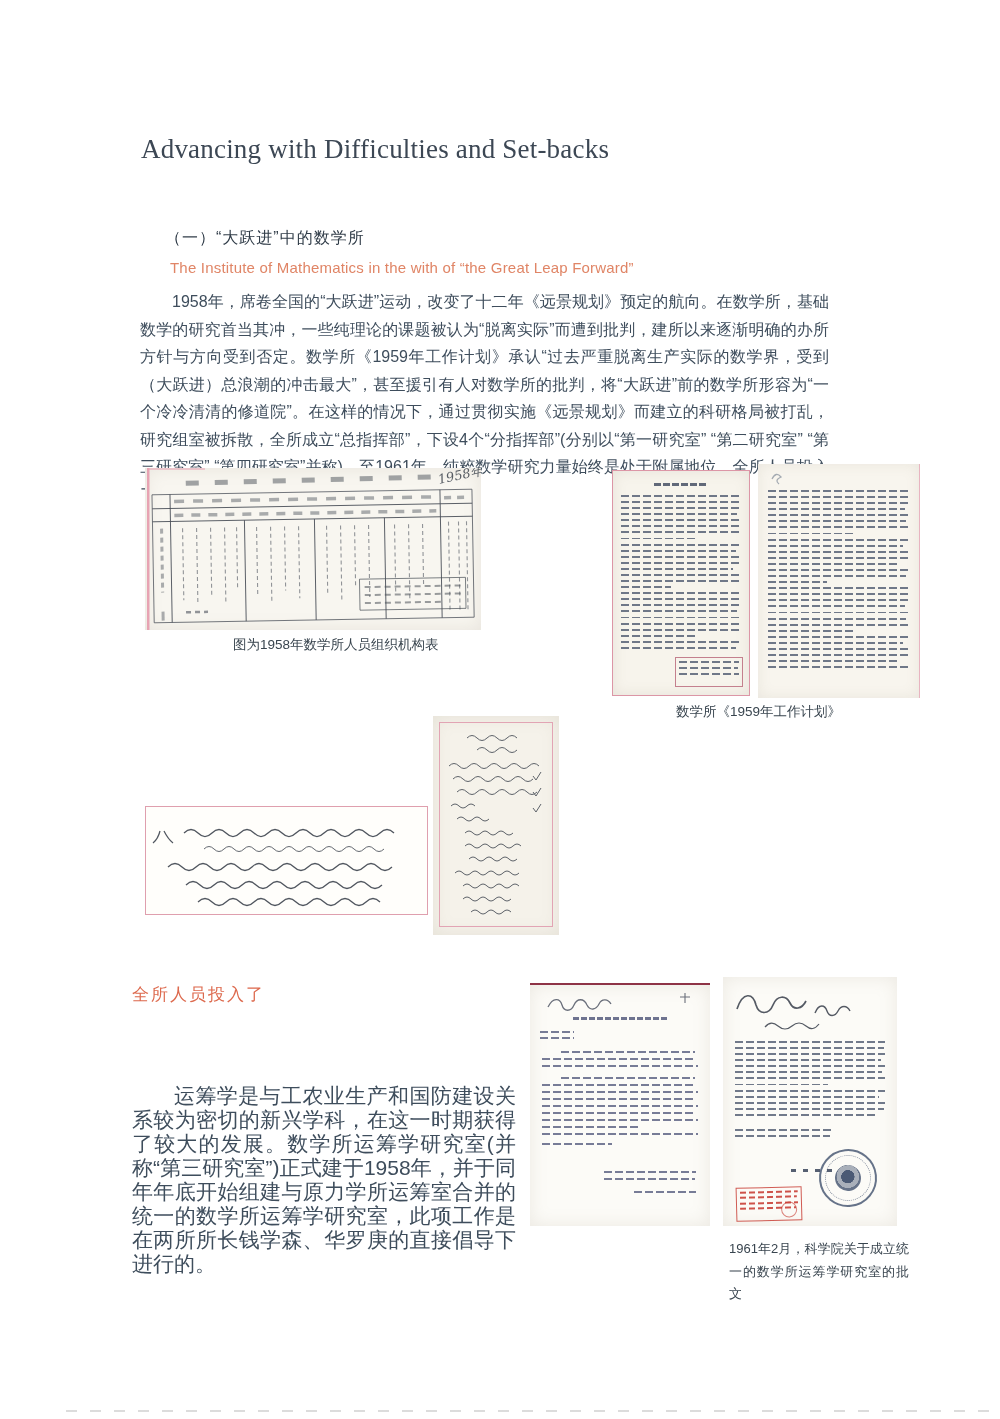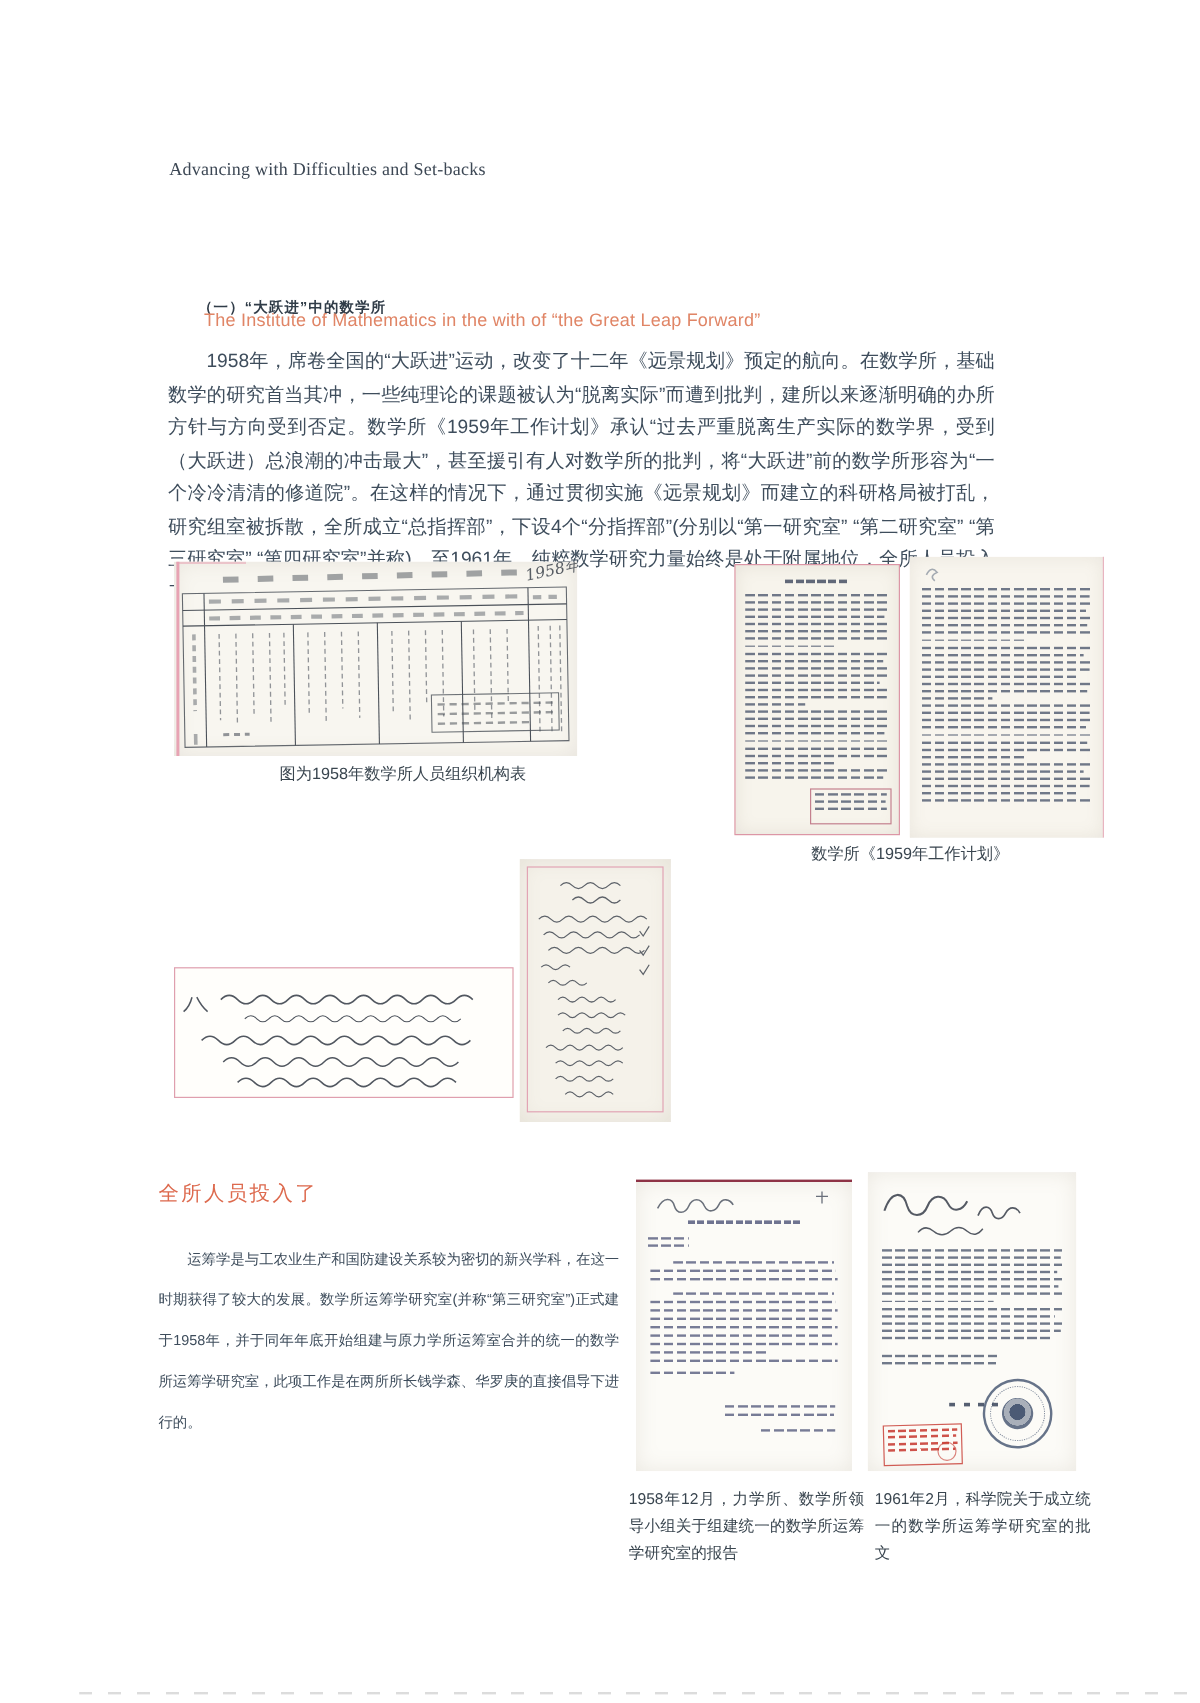--- a/index.html
+++ b/index.html
@@ -9,29 +9,29 @@
     background:#ffffff; overflow:hidden;
     font-family:"Liberation Sans", sans-serif;
     color:#3e4d5c;
   }
   
   .title-block { position:absolute; left:141px; top:126px; }
   .title-row { display:flex; align-items:baseline; color:#343f4b; }
   .title-roman { font-family:"Liberation Serif", serif; font-weight:700; font-size:37px; letter-spacing:1px; }
   .title-zh { font-weight:700; font-size:33px; letter-spacing:3px; margin-left:10px; }
   .title-years { font-weight:700; font-size:19px; margin-left:2px; letter-spacing:1px; }
-  .title-en { font-family:"Liberation Serif", serif; font-size:15px; color:#3c4754; margin-top:8px; letter-spacing:.2px; }
-
-  .s1-head { position:absolute; left:165px; top:248px; font-size:12px; font-weight:700; color:#303c48; letter-spacing:1px; }
+  .title-en { font-family:"Liberation Serif", serif; font-size:27px; color:#3c4754; margin-top:8px; letter-spacing:.2px; }
+
+  .s1-head { position:absolute; left:165px; top:228px; font-size:16px; font-weight:400; color:#303c48; letter-spacing:1px; }
   .s1-head-en { position:absolute; left:170px; top:259px; font-size:15px; color:#e08566; letter-spacing:.2px; }
 
   .para { position:absolute; text-align:justify; color:#3e4d5c; }
   .para1 { left:140px; top:288px; width:689px; font-size:16px; line-height:27.5px; text-indent:2em; }
   .para2 { left:145px; top:716px; width:291px; font-size:14px; line-height:24px; }
-  .para3 { left:132px; top:1032px; width:384px; font-size:12px; line-height:34px; text-indent:2em; }
+  .para3 { left:132px; top:1084px; width:384px; font-size:21px; line-height:24px; text-indent:2em; }
 
   .caption { position:absolute; color:#39454f; }
   .cap1 { left:233px; top:636px; font-size:13.5px; }
   .cap2 { left:676px; top:703px; font-size:13.5px; }
   .cap3 { left:524px; top:1238px; width:196px; font-size:13px; line-height:22.5px; text-align:justify; }
   .cap4 { left:729px; top:1238px; width:180px; font-size:13px; line-height:22.5px; text-align:justify; }
 
   .s2-head { position:absolute; left:132px; top:983px; font-size:17px; color:#dd6a4e; letter-spacing:2px; }
 
   
@@ -350,17 +350,16 @@
       <div class="lines red" style="left:3px; right:3px; top:3px;">
           <div class="ln" style="width: 100%;"></div>
           <div class="ln" style="width: 99%;"></div>
           <div class="ln" style="width: 100%;"></div>
           <div class="ln" style="width: 97%;"></div>
         </div>
       <div class="ministamp"></div>
     </div>
   </div>
 
-  <div class="caption cap3">1958年12月，力学所、数学所领导小组关于组建统一的数学所运筹学研究室的报告</div>
   <div class="caption cap4">1961年2月，科学院关于成立统一的数学所运筹学研究室的批文</div>
 
   <div class="bottom-rule"></div>
 </div>
 
 </body></html>

